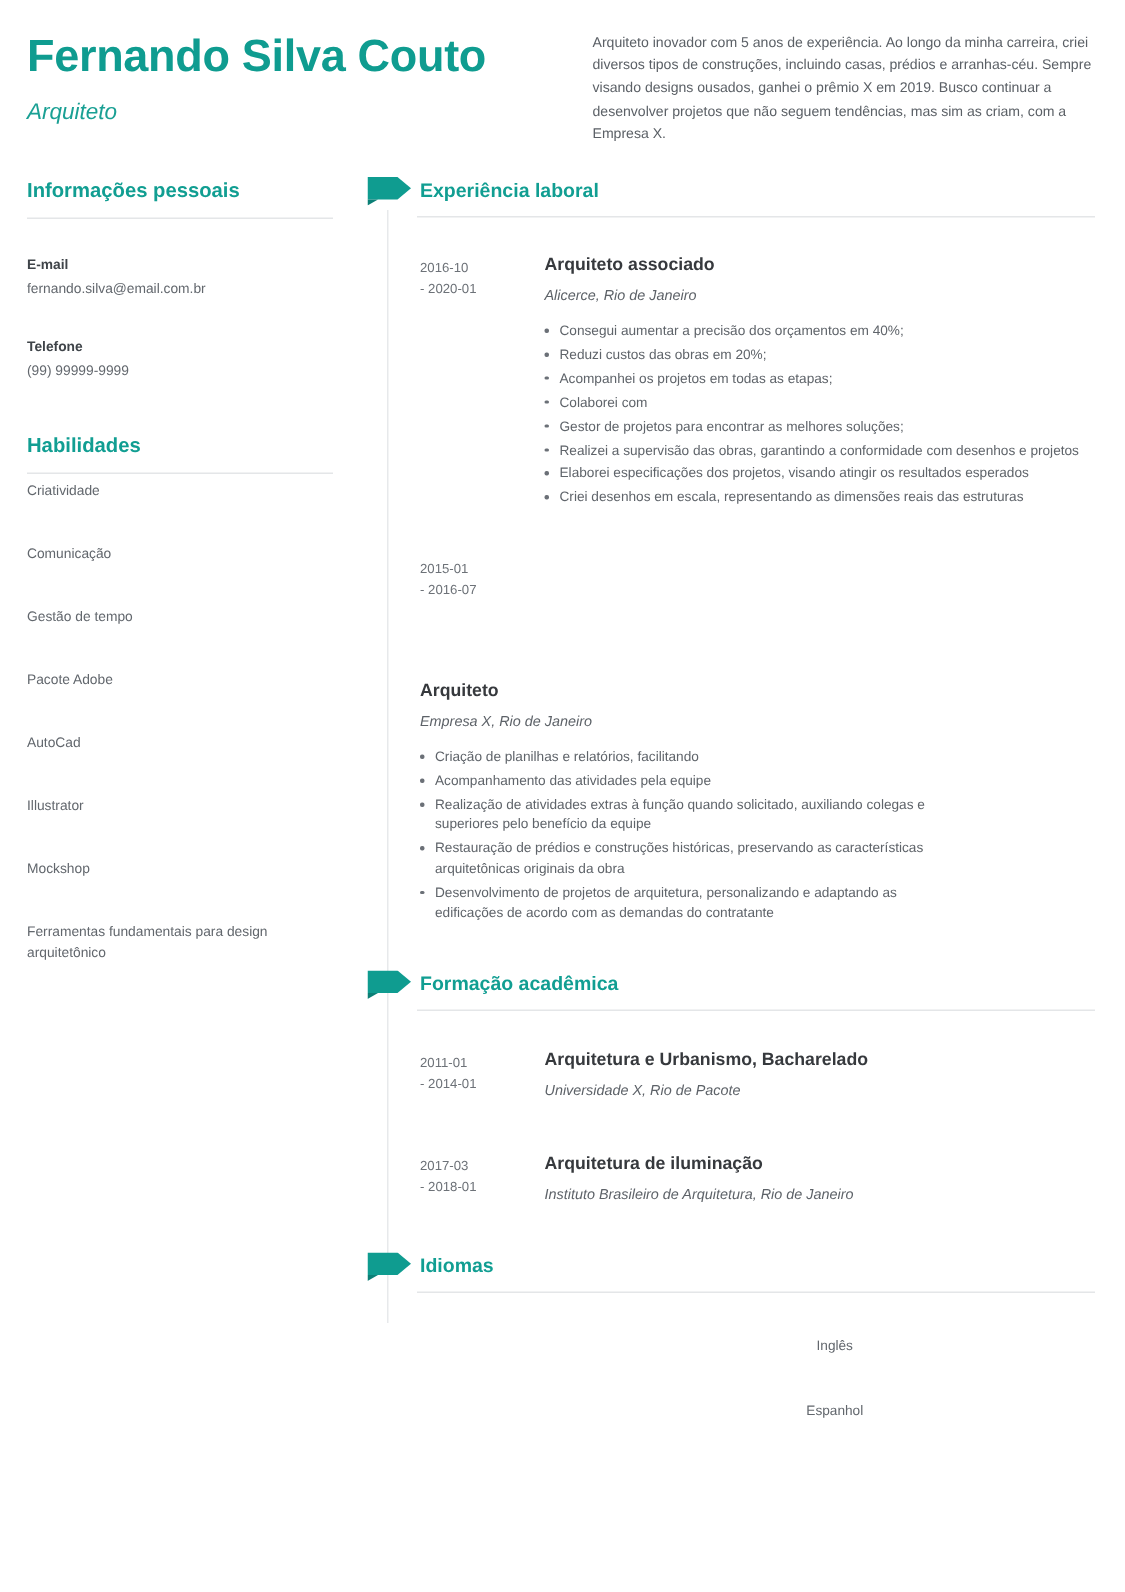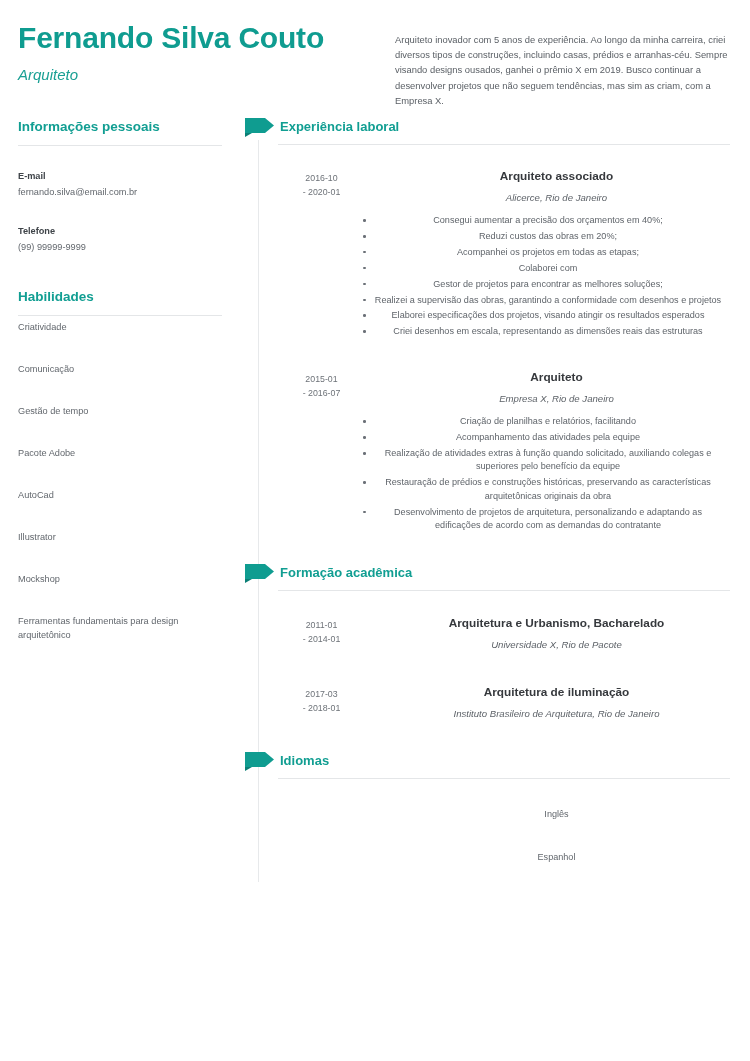--- a/index.html
+++ b/index.html
@@ -53,21 +53,21 @@
     font-size: 15px;
     font-style: italic;
     color: #1aa094;
     line-height: 20px;
     margin-top: 9px;
   }
 
   .summary {
     position: absolute;
     left: 395px;
-    top: 32px;
+    top: 20px;
     width: 340px;
     font-size: 9.4px;
     line-height: 15.2px;
     color: #5b6066;
     text-align: left;
   }
 
   
   .sidebar {
     position: absolute;
@@ -171,21 +171,20 @@
     top: 26px;
     width: 452px;
     height: 1px;
     background: #e4e6e8;
   }
 
   .entry {
     position: relative;
     display: flex;
     padding-left: 40px;
-    text-align: center;
   }
 
   .entry-dates {
     width: 83px;
     flex: 0 0 83px;
     font-size: 8.8px;
     color: #6d7278;
     line-height: 14px;
     padding-top: 3px;
   }
@@ -319,21 +318,21 @@
             <li>Acompanhei os projetos em todas as etapas;</li>
             <li>Colaborei com</li>
             <li>Gestor de projetos para encontrar as melhores soluções;</li>
             <li>Realizei a supervisão das obras, garantindo a conformidade com desenhos e projetos</li>
             <li>Elaborei especificações dos projetos, visando atingir os resultados esperados</li>
             <li>Criei desenhos em escala, representando as dimensões reais das estruturas</li>
           </ul>
         </div>
       </div>
 
-      <div class="entry" style="margin-top:28px;">
+      <div class="entry" style="margin-top:28px;flex-direction:column;">
         <div class="entry-dates">
           <div>2015-01</div>
           <div>- 2016-07</div>
         </div>
         <div class="entry-body">
           <div class="entry-title">Arquiteto</div>
           <div class="entry-org">Empresa X, Rio de Janeiro</div>
           <ul class="bullets">
             <li>Criação de planilhas e relatórios, facilitando</li>
             <li>Acompanhamento das atividades pela equipe</li>

